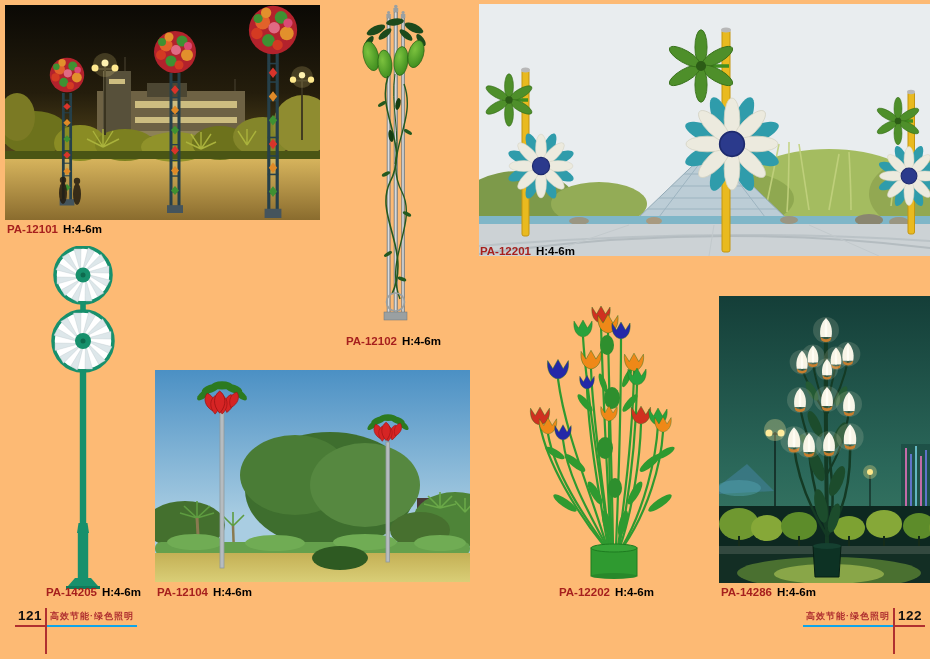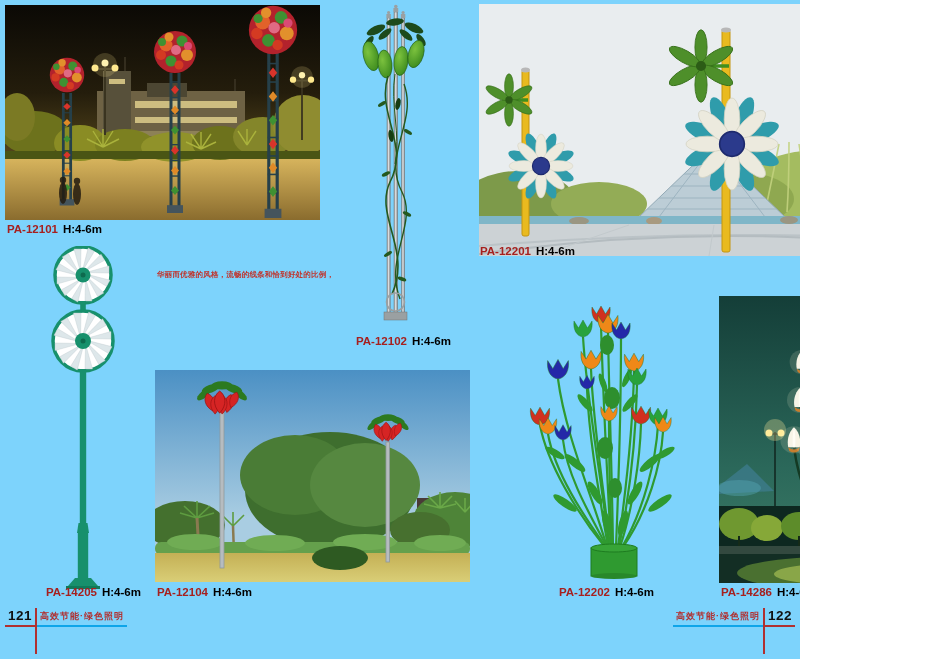--- a/index.html
+++ b/index.html
@@ -1,25 +1,25 @@
 <!DOCTYPE html>
 <html><head>
 <meta charset="utf-8">
 <style>
   html,body{margin:0;padding:0;background:#ffffff;}
-  .page{position:relative;width:800px;height:659px;background:#7dd3fc;overflow:hidden;
+  .page{position:relative;width:930px;height:659px;background:#fdba74;overflow:hidden;
         font-family:"Liberation Sans","DejaVu Sans",sans-serif;}
   figure{margin:0;padding:0;position:absolute;line-height:0;}
   .plabel{position:absolute;font-size:11.5px;font-weight:bold;white-space:nowrap;line-height:14px;}
   .plabel .pid{color:#a6201e;}
   .plabel .ph{color:#000;margin-left:5px;}
   .desc{position:absolute;left:157px;top:263px;color:#c0342c;font-size:7.5px;font-weight:bold;
         line-height:23px;white-space:nowrap;letter-spacing:0.2px;}
   .footer{position:absolute;top:608px;display:flex;align-items:flex-start;}
-  .footer-left{left:5px;}
+  .footer-left{left:15px;}
   .footer-right{right:5px;}
   .page-num{font-size:13.5px;font-weight:bold;color:#111;border-bottom:2px solid #b03030;
             padding:0 3px 2px 3px;line-height:15px;letter-spacing:0.5px;}
   .vline{width:2px;height:46px;background:#b03030;}
   .slogan{font-size:9px;font-weight:bold;color:#b03030;border-bottom:2px solid #0ea5e9;
           padding:4px 3px 4px 3px;line-height:9px;letter-spacing:1px;}
 </style>
 </head>
 <body>
 
@@ -194,21 +194,21 @@
       <ellipse cx="69" cy="210" rx="4.5" ry="1.8" transform="rotate(25 69 210)"></ellipse>
       <ellipse cx="50" cy="250" rx="4.5" ry="1.8" transform="rotate(-30 50 250)"></ellipse>
       <ellipse cx="64" cy="275" rx="4.5" ry="1.8" transform="rotate(20 64 275)"></ellipse>
       <ellipse cx="60" cy="100" rx="2.5" ry="6" transform="rotate(12 60 100)" fill="#173d12"></ellipse>
       <ellipse cx="53" cy="132" rx="2.5" ry="6" transform="rotate(-10 53 132)" fill="#173d12"></ellipse>
     </g>
     <circle cx="57.5" cy="298" r="9" fill="none" stroke="#9aa0a2" stroke-width="1.6"></circle>
     <rect x="46" y="308" width="23" height="8" fill="#9aa0a2" stroke="#6f7476" stroke-width="0.5"></rect>
   </svg>
   </figure>
-  <div class="plabel" style="left:356px;top:334px">
+  <div class="plabel" style="left:346px;top:334px">
     <span class="pid">PA-12102</span><span class="ph">H:4-6m</span>
   </div>
 
   <figure style="left:479px;top:4px">
   <svg viewBox="0 0 467 252" width="467" height="252">
     <defs>
       <g id="pin6">
         <g fill="#4e8f2a" stroke="#37701a" stroke-width="0.6">
           <ellipse cx="0" cy="-13" rx="4.2" ry="12"></ellipse>
           <ellipse cx="0" cy="-13" rx="4.2" ry="12" transform="rotate(60)"></ellipse>
@@ -326,21 +326,20 @@
             <use href="#bflower"></use>
           </g>
     </g>
   </svg>
   </figure>
   <div class="plabel" style="left:480px;top:244px">
     <span class="pid">PA-12201</span><span class="ph">H:4-6m</span>
   </div>
 
   <div class="desc">
-    <div>华丽而优雅的风格，流畅的线条和恰到好处的比例，</div>
   </div>
 
   <figure style="left:28px;top:246px">
   <svg viewBox="0 0 132 344" width="132" height="344">
     <defs>
       <polygon id="wb" points="3,-2.5 26,-9 26,-2" fill="#dde7ea" stroke="#c0ccd0" stroke-width="0.4"></polygon>
       <polygon id="wb2" points="3,-2.5 28,-9.5 28,-2" fill="#dde7ea" stroke="#c0ccd0" stroke-width="0.4"></polygon>
     </defs>
     <g transform="translate(55,29)">
       <circle r="28" fill="#ffffff" stroke="#17906c" stroke-width="3.5"></circle>

